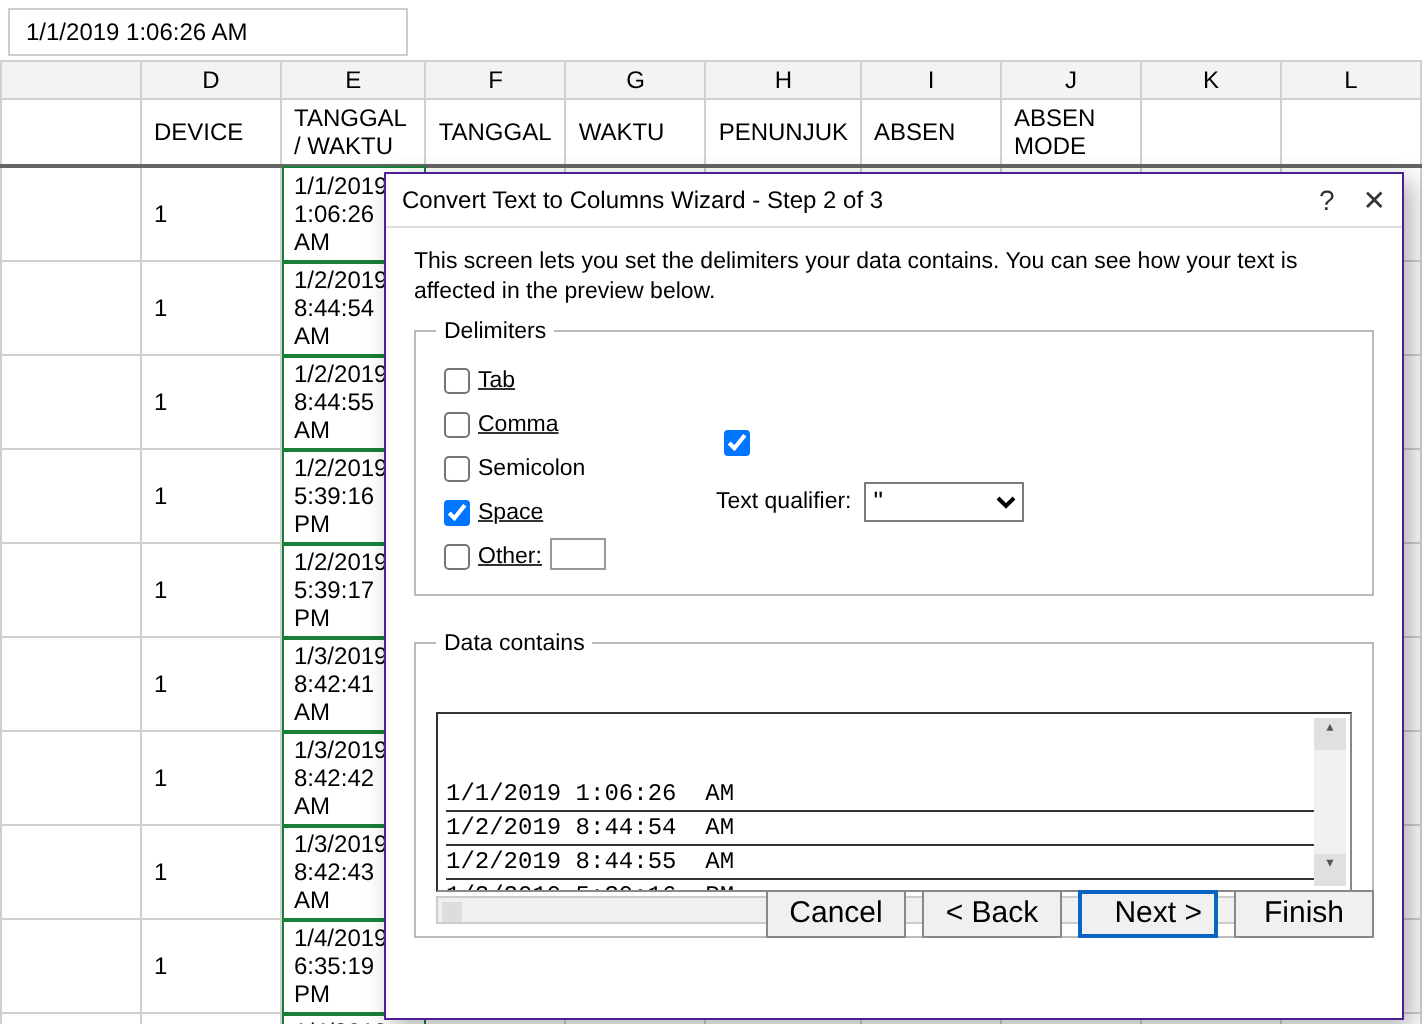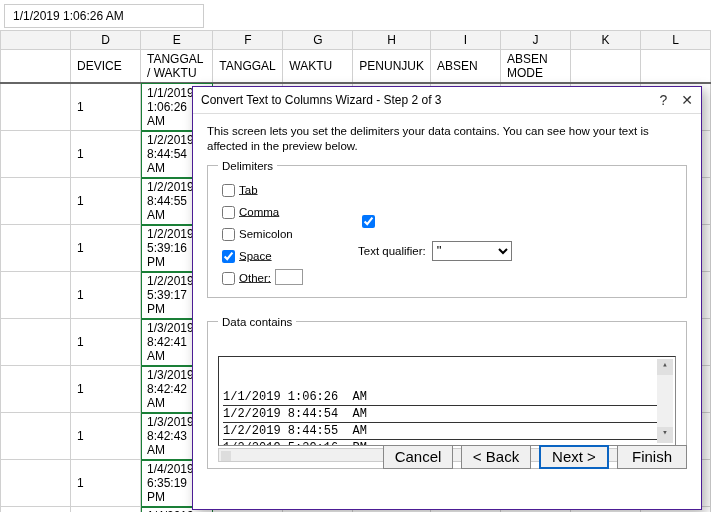--- a/index.html
+++ b/index.html
@@ -43,21 +43,21 @@
   .rt2 { top:202px; left:534px; }
   .rt3 { top:326px; left:296px; }
   .preview { margin-top:18px; }
   .preview-box { border:1px inset #888; padding:4px; height:90px; font-family:"Courier New",monospace; font-size:12px; background:#fff; overflow:auto; position:relative; white-space:pre; }
   .preview-line { border-bottom:1px solid #333; line-height:16px; }
   .preview-scroll { position:absolute; right:2px; top:2px; bottom:2px; width:16px; background:#f0f0f0; }
   .preview-scroll .up, .preview-scroll .down { position:absolute; left:0; right:0; height:16px; text-align:center; font-size:9px; color:#555; background:#e0e0e0; }
   .preview-scroll .up{top:0;} .preview-scroll .down{bottom:0;}
   .dlg-buttons { position:absolute; bottom:10px; right:14px; display:flex; gap:8px; }
   .btn { min-width:70px; height:24px; border:1px solid #888; background:#f0f0f0; font-size:15px; cursor:pointer; }
-  .btn.primary { border:2px solid #0a64c2; }
+  .btn.primary { border:2px solid #0a64c2;text-align:right; }
   .underline-key { text-decoration: underline; text-decoration-color:#333; }
   .hscroll { height:14px; background:#f0f0f0; border:1px solid #ccc; margin-top:2px; position:relative; }
   .hscroll::before,.hscroll::after{content:"";position:absolute;top:2px;width:10px;height:10px;background:#ddd;}
   .hscroll::before{left:2px;} .hscroll::after{right:2px;}
 </style>
 </head>
 <body>
 
 <div class="formula-bar">1/1/2019 1:06:26 AM</div>
 

